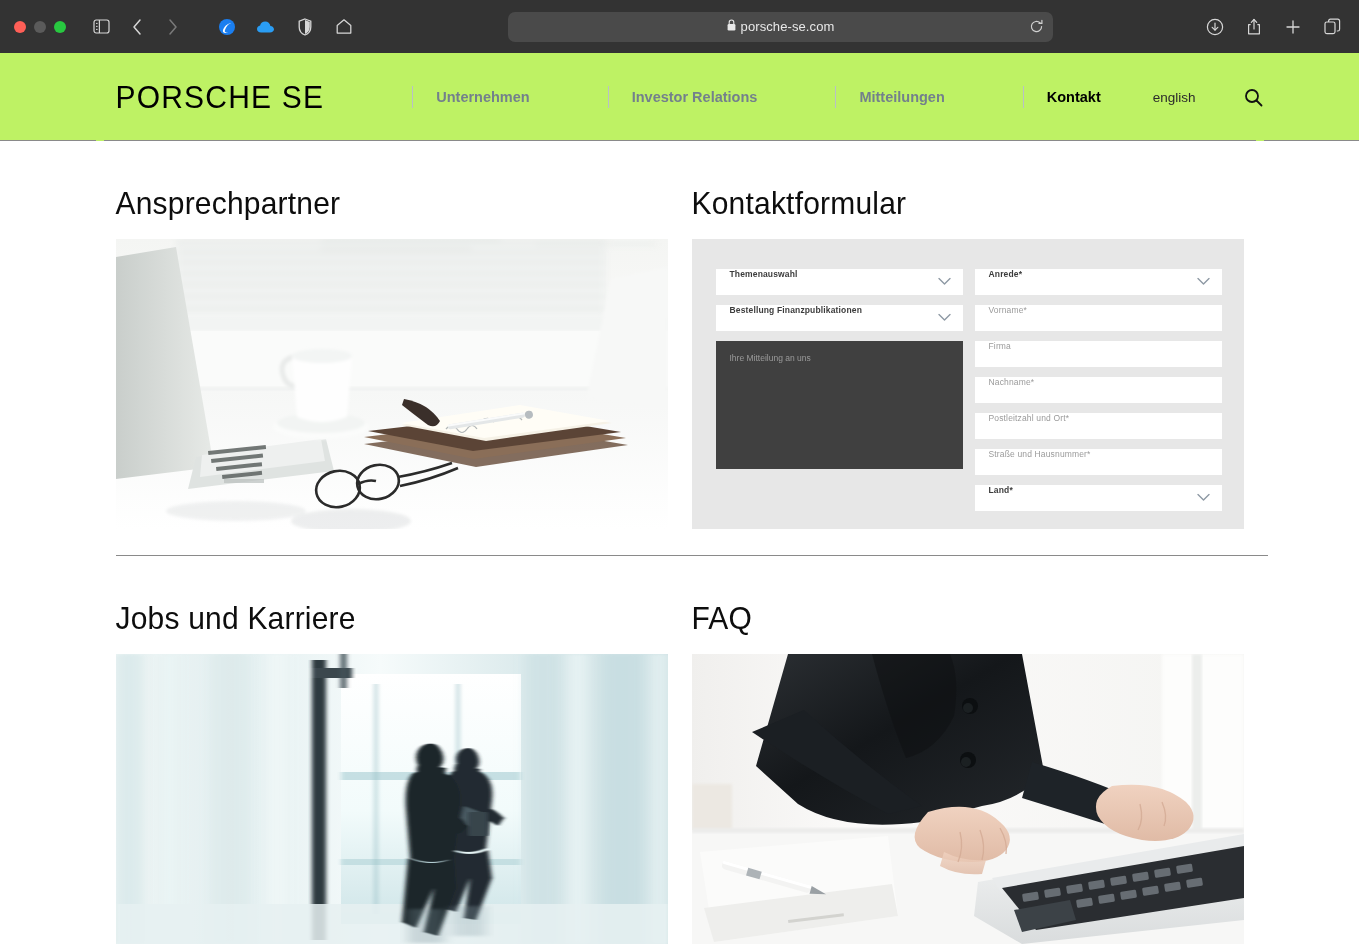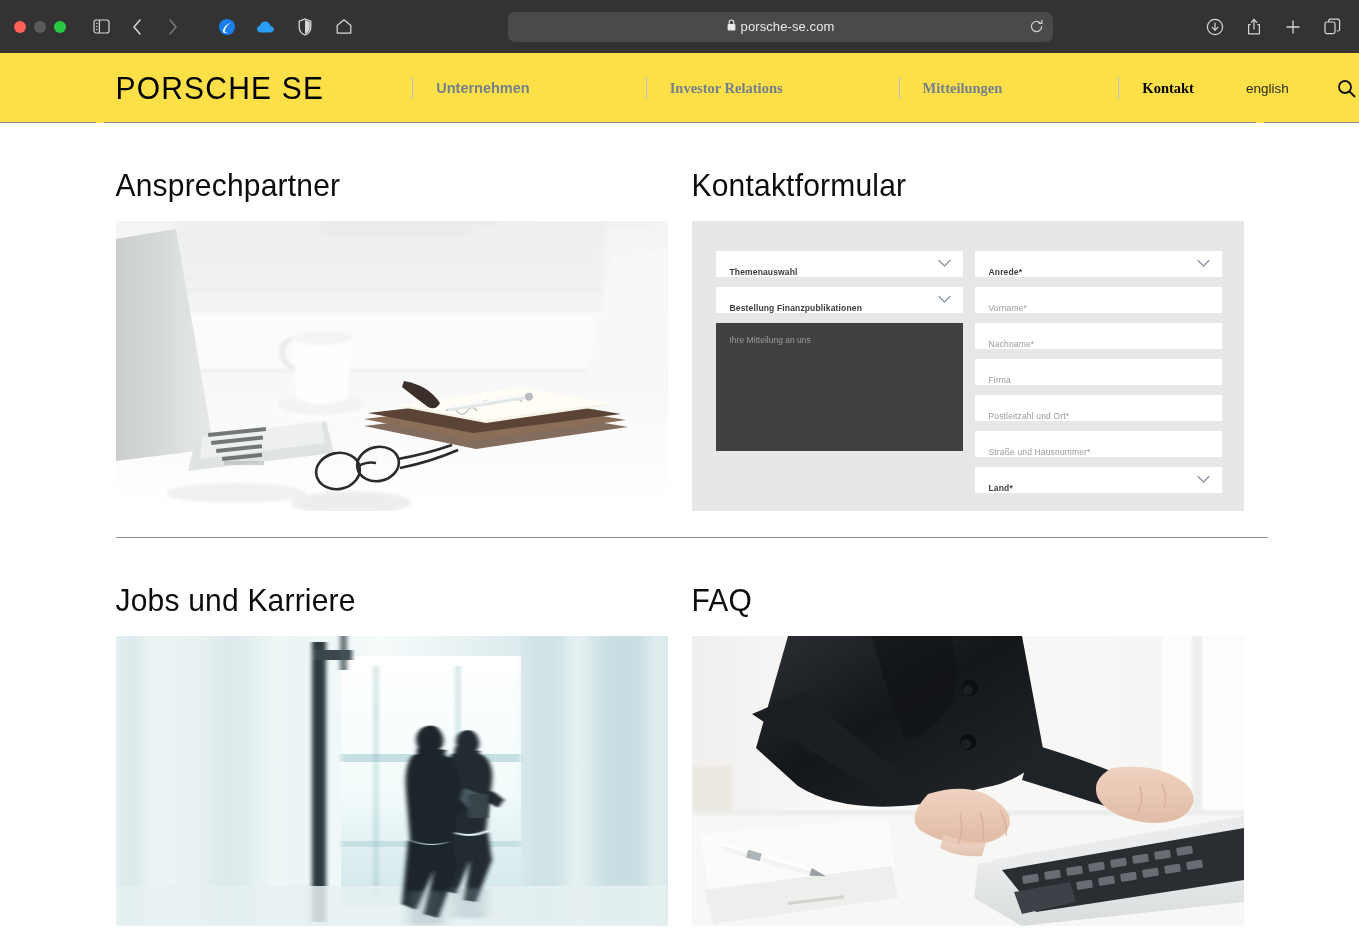--- a/index.html
+++ b/index.html
@@ -52,22 +52,22 @@
   }
   .reload-btn {
     position: absolute; right: 6px; top: 50%; transform: translateY(-50%);
     width: 22px; height: 22px; display: flex; align-items: center; justify-content: center;
     color: #d0d0d0;
   }
   .right-tools { display: flex; align-items: center; gap: 13px; margin-left: 14px; }
 
   
   .site-header {
-    height: 70px;
-    background: #fde047;
+    height: 88px;
+    background: #bef264;
     display: flex;
     align-items: center;
     position: relative;
   }
   .header-inner {
     width: 1152px;
     margin: 0 auto;
     display: flex;
     align-items: center;
     height: 100%;
@@ -90,21 +90,21 @@
   }
   .nav-item {
     position: relative;
     font-size: 14.5px;
     font-weight: bold;
     color: #73808c;
     padding-left: 24px;
     white-space: nowrap;
     cursor: pointer;
   }
-  .nav-item + .nav-item { margin-left: 116px; font-family: Liberation Serif, serif; }
+  .nav-item + .nav-item { margin-left: 78px; }
   .nav-item::before {
     content: "";
     position: absolute;
     left: 0; top: 50%;
     transform: translateY(-50%);
     width: 1px; height: 22px;
     background: #b9c0c6;
   }
   .nav-item.active { color: #000; }
   .lang-link {
@@ -169,21 +169,21 @@
   }
   .form-cols {
     display: grid;
     grid-template-columns: 247px 247px;
     column-gap: 12px;
   }
   .field {
     background: #fff;
     height: 26px;
     display: flex;
-    align-items: flex-end;
+    align-items: flex-start;
     padding: 0 14px;
     margin-bottom: 10px;
     position: relative;
     font-size: 8.5px;
     cursor: text;
   }
   .field.select { cursor: pointer; }
   .field-label { color: #3c3c3c; font-weight: bold; letter-spacing: .15px; }
   .field-label.placeholder { color: #9a9a9a; font-weight: normal; }
   .chev {
@@ -491,24 +491,24 @@
               <span class="chev">
                 <svg width="13" height="8" viewBox="0 0 13 8" fill="none" stroke="currentColor" stroke-width="1.4" stroke-linecap="round" stroke-linejoin="round">
                     <polyline points="1,1 6.5,6.5 12,1"></polyline>
                   </svg>
               </span>
             </div>
             <div class="field">
               <span class="field-label placeholder">Vorname*</span>
             </div>
             <div class="field">
+              <span class="field-label placeholder">Firma</span>
+            </div>
+            <div class="field">
               <span class="field-label placeholder">Nachname*</span>
-            </div>
-            <div class="field">
-              <span class="field-label placeholder">Firma</span>
             </div>
             <div class="field">
               <span class="field-label placeholder">Postleitzahl und Ort*</span>
             </div>
             <div class="field">
               <span class="field-label placeholder">Straße und Hausnummer*</span>
             </div>
             <div class="field select">
               <span class="field-label">Land*</span>
               <span class="chev">

